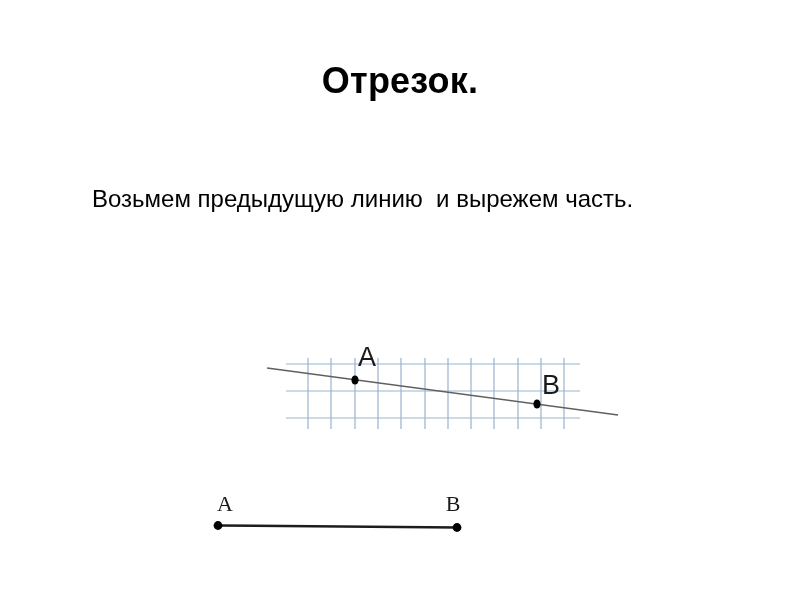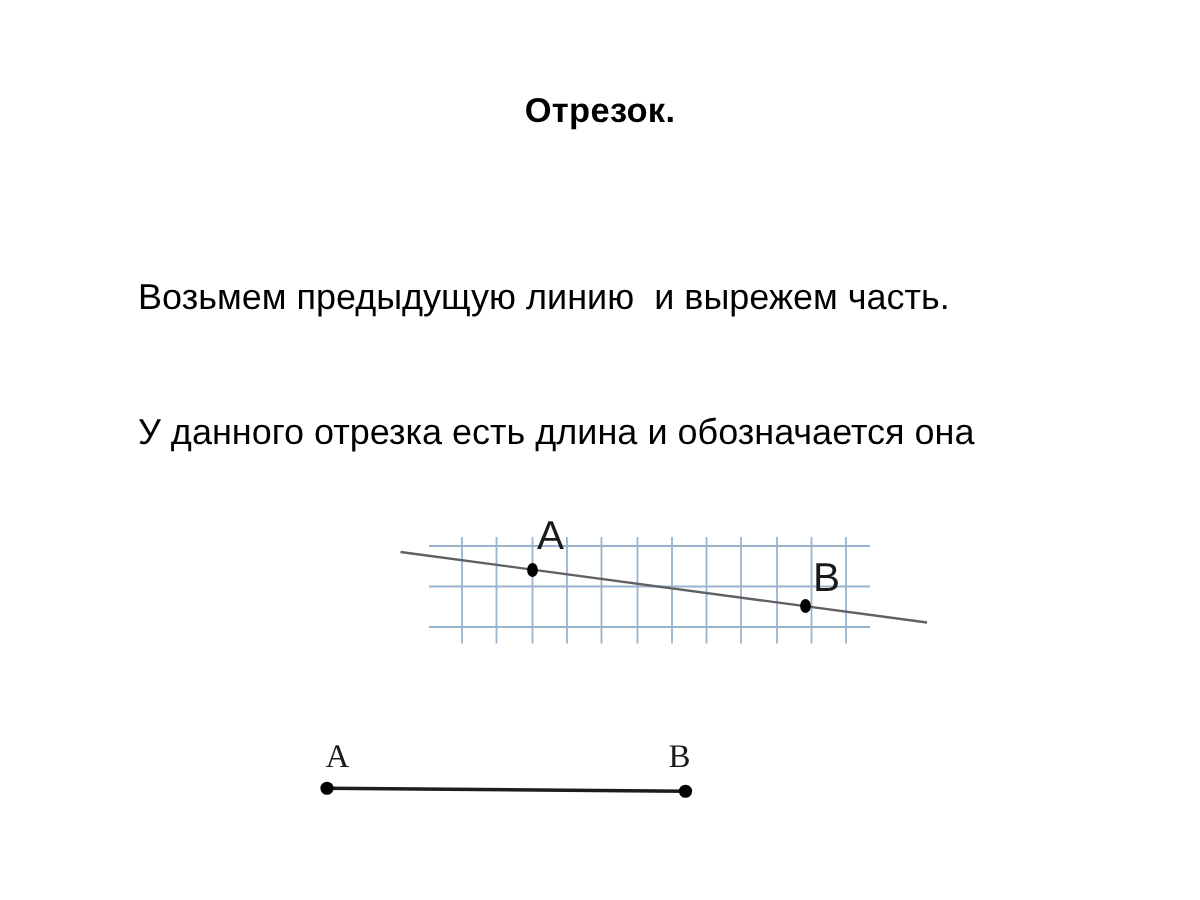--- a/index.html
+++ b/index.html
@@ -11,21 +11,21 @@
     color: var(--text, #000000);
     font-family: "Liberation Sans", sans-serif;
     overflow: hidden;
   }
   .title {
     position: absolute;
     top: 60px;
     left: 0;
     width: 800px;
     text-align: center;
-    font-size: 23px;
+    font-size: 36px;
     font-weight: bold;
     letter-spacing: 0.2px;
   }
   .paragraph {
     position: absolute;
     left: 92px;
     top: 124px;
     font-size: 24px;
     line-height: 30px;
     white-space: pre;
@@ -52,21 +52,20 @@
 </style>
 </head>
 <body>
 
 <div class="slide">
 
   <div class="title">Отрезок.</div>
 
   <div class="paragraph">
     <div class="line">Возьмем предыдущую линию  и вырежем часть.</div>
-    <div class="line">У данного отрезка есть длина и обозначается она</div>
     
   </div>
 
   <svg class="grid-figure" width="380" height="100" viewBox="0 0 380 100" xmlns="http://www.w3.org/2000/svg">
     <g class="grid">
       <line x1="53" y1="23" x2="53" y2="94"></line>
       <line x1="76" y1="23" x2="76" y2="94"></line>
       <line x1="100" y1="23" x2="100" y2="94"></line>
       <line x1="123" y1="23" x2="123" y2="94"></line>
       <line x1="146" y1="23" x2="146" y2="94"></line>

